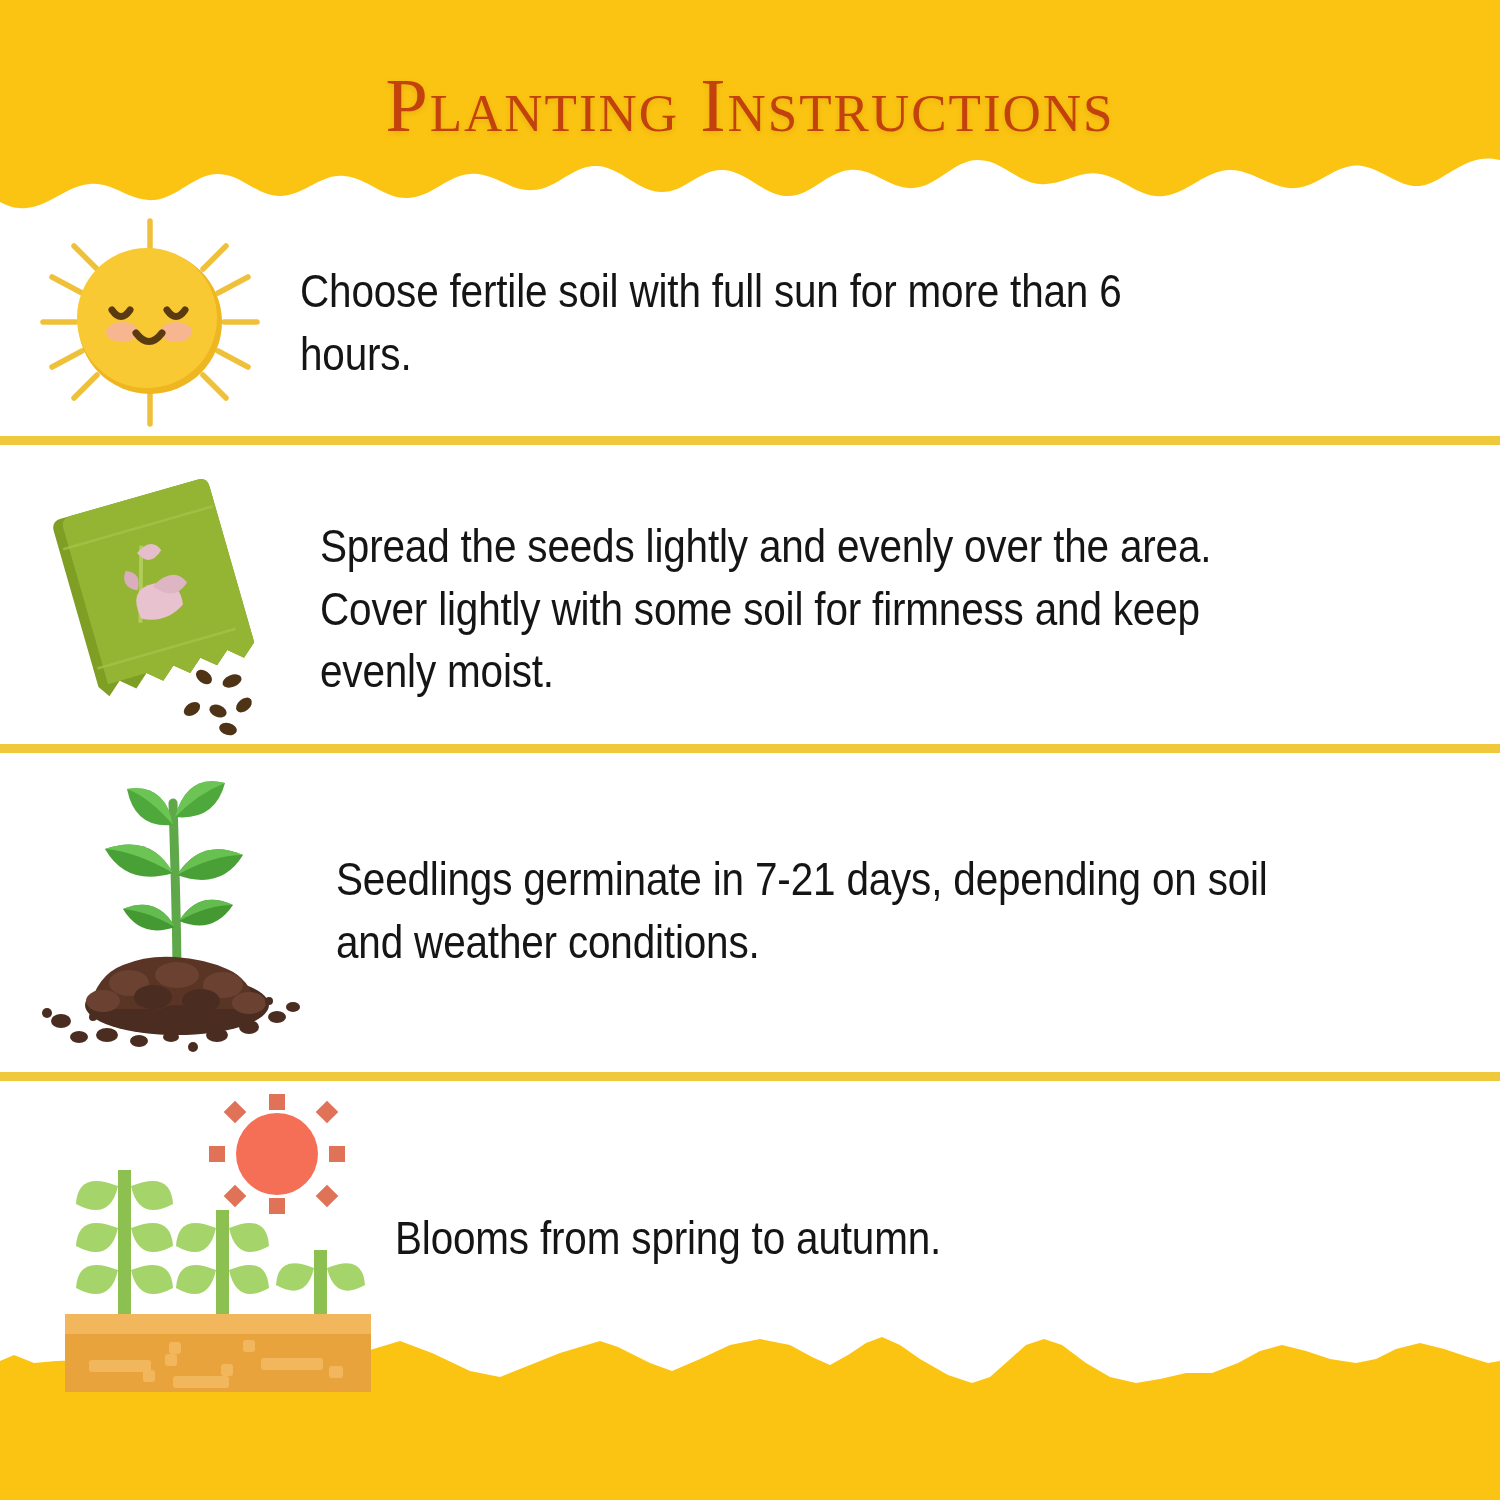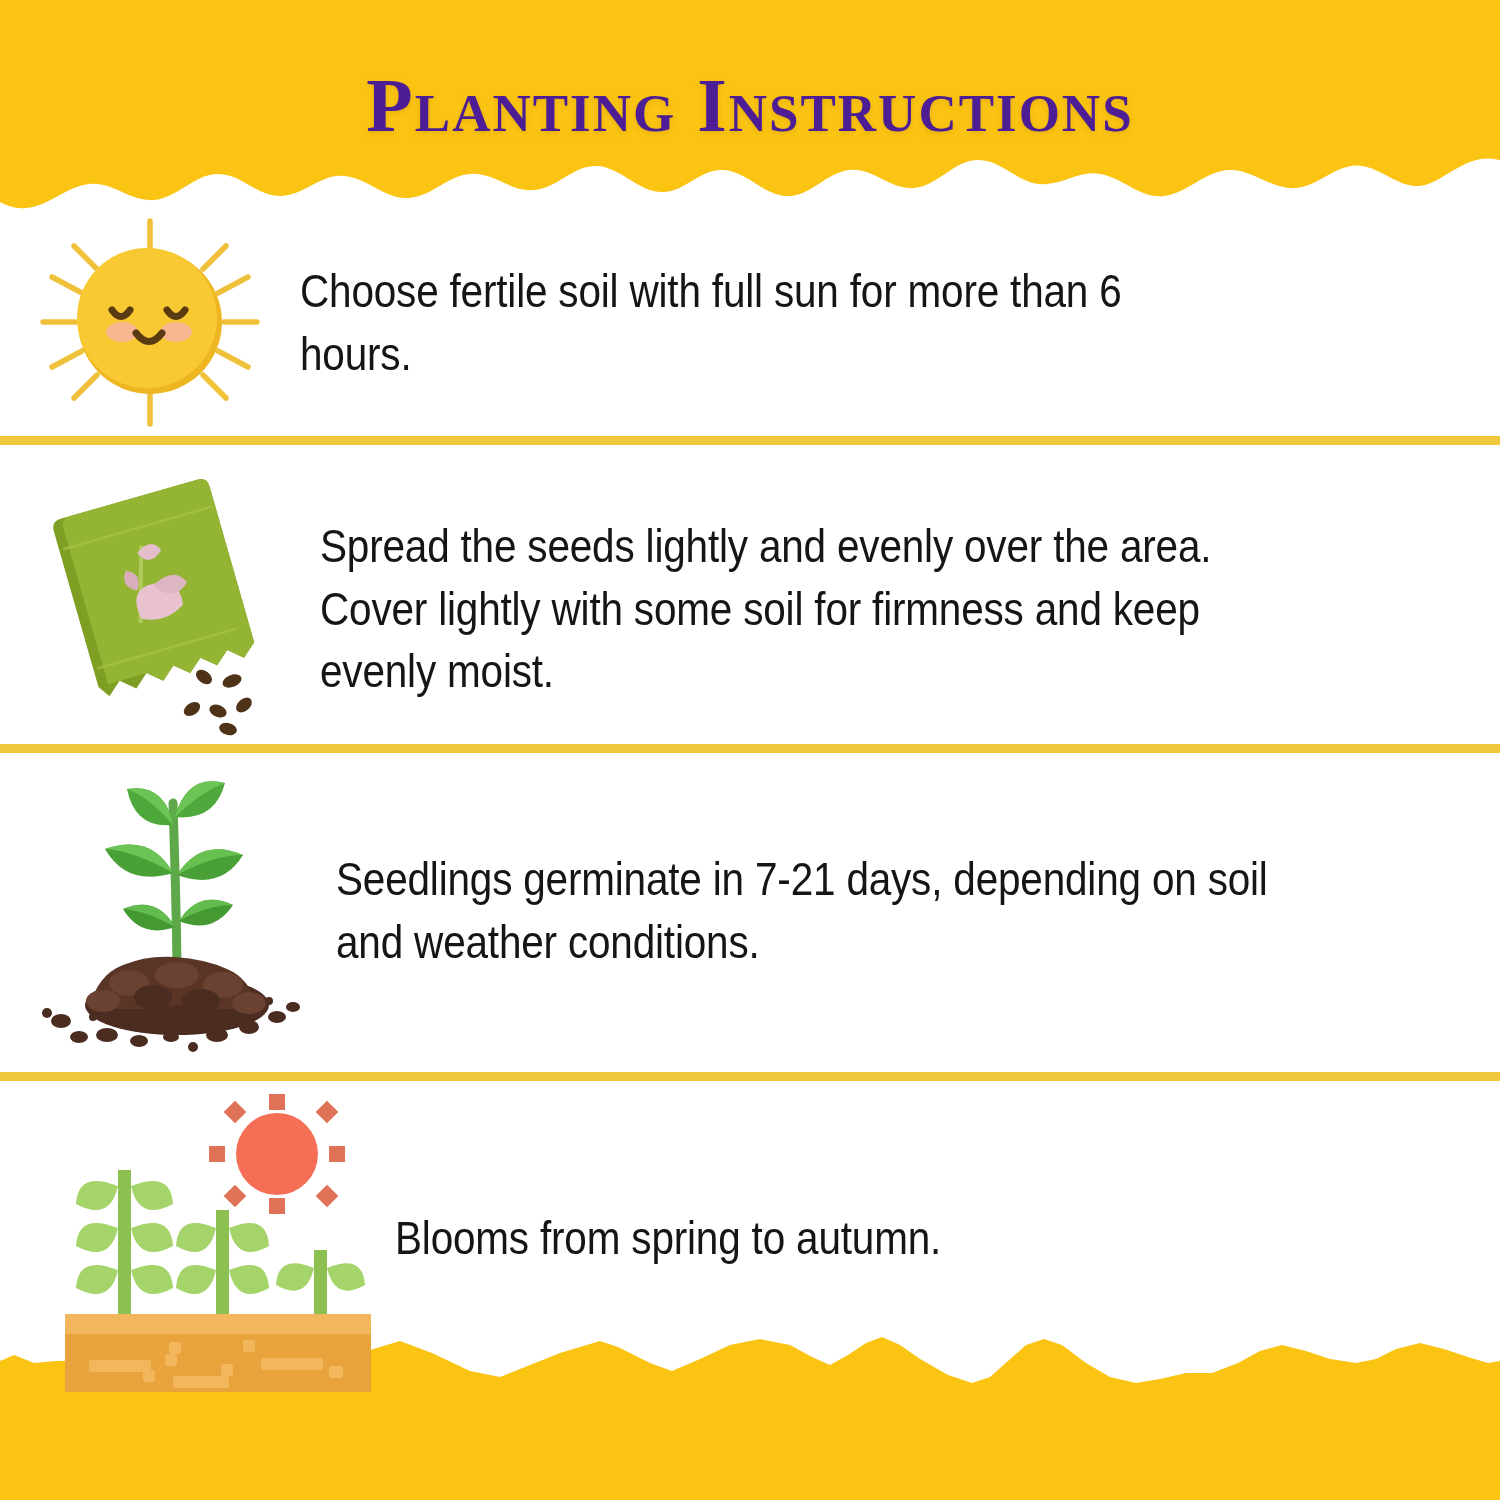--- a/index.html
+++ b/index.html
@@ -25,24 +25,24 @@
   .top-banner svg { display:block; width:1500px; height:215px; }
 
   .title {
     position:absolute;
     left:0; top:62px;
     width:1500px;
     text-align:center;
     z-index:5;
     font-family:"Liberation Serif", serif;
     font-variant:small-caps;
-    font-weight:700;
+    font-weight:400;
     font-size:76px;
     letter-spacing:2px;
-    color:#4c1d95;
+    color:#c2410c;
     text-shadow:0 2px 5px rgba(180,130,0,0.30);
     white-space:nowrap;
   }
 
   
   .bottom-band {
     position:absolute; left:0; bottom:0;
     width:1500px; height:185px;
     z-index:1;
   }

